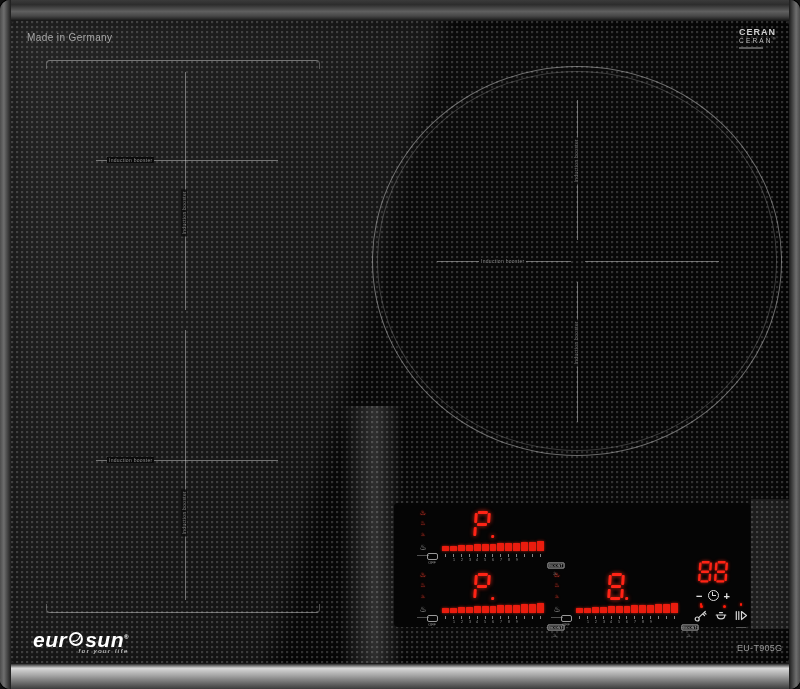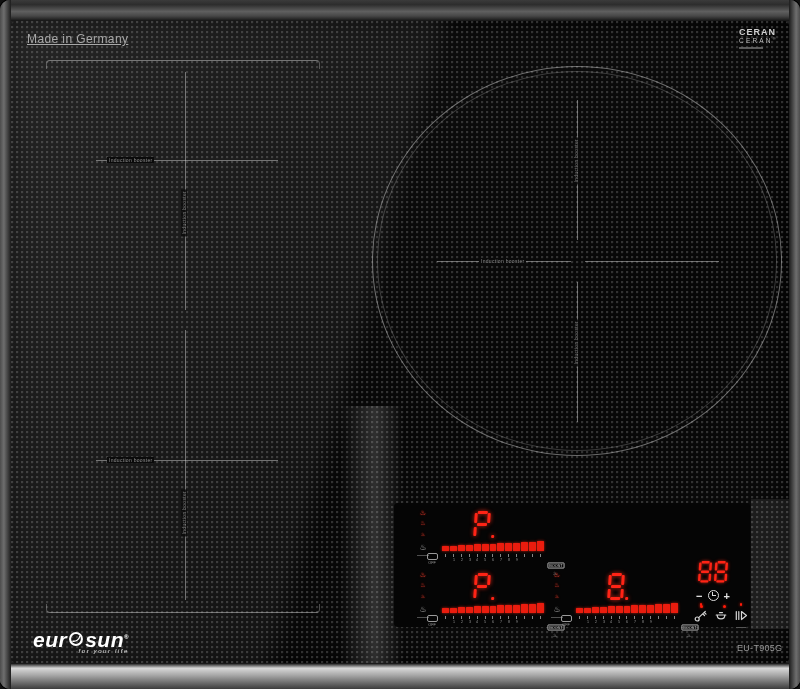--- a/index.html
+++ b/index.html
@@ -23,21 +23,21 @@
   .dots{position:absolute;inset:0;
     background-image:radial-gradient(circle at 1px 1px, rgba(160,160,160,.28) 1px, transparent 1.7px);
     background-size:5px 5px;}
   .sheenA{position:absolute;inset:0;
     background:linear-gradient(105deg, rgba(255,255,255,.085) 0%, rgba(255,255,255,.05) 44%, rgba(255,255,255,0) 47%);}
   .streakL{position:absolute;left:330px;top:385px;width:62px;height:257px;
     background:linear-gradient(90deg, rgba(255,255,255,0) 0%, rgba(255,255,255,.16) 55%, rgba(255,255,255,0) 100%);}
   .streakR{position:absolute;left:740px;top:478px;width:38px;height:130px;background:rgba(255,255,255,.08);}
   .vig{position:absolute;inset:0;background:radial-gradient(125% 125% at 50% 42%, transparent 62%, rgba(0,0,0,.38) 100%);}
   
-  .madein{position:absolute;left:16px;top:11px;font-size:12px;color:#a8a8a8;letter-spacing:.4px;text-decoration:underline;}
+  .madein{position:absolute;left:16px;top:11px;font-size:10px;color:#a8a8a8;letter-spacing:.4px;}
   .schott{position:absolute;left:728px;top:6px;color:#c6c6c6;line-height:1.15;}
   .schott .s1{font-size:9px;font-weight:bold;letter-spacing:1px;color:#d2d2d2;}
   .schott .s2{font-size:6.5px;letter-spacing:2.2px;color:#bdbdbd;}
   .schott .sreg{font-size:4px;vertical-align:super;letter-spacing:0;}
   .schott .s3{width:24px;height:2px;background:#6e6e6e;opacity:.8;margin-top:2px;}
   .model{position:absolute;left:726px;top:622px;font-size:9px;color:#9a9a9a;letter-spacing:.3px;}
   
   .logo{position:absolute;left:22px;top:605px;color:#fff;font-style:italic;font-weight:bold;
         font-size:21px;letter-spacing:.5px;line-height:22px;white-space:nowrap;}
   .logo .lo{display:inline-block;width:16px;height:16px;margin:0 1px;}

